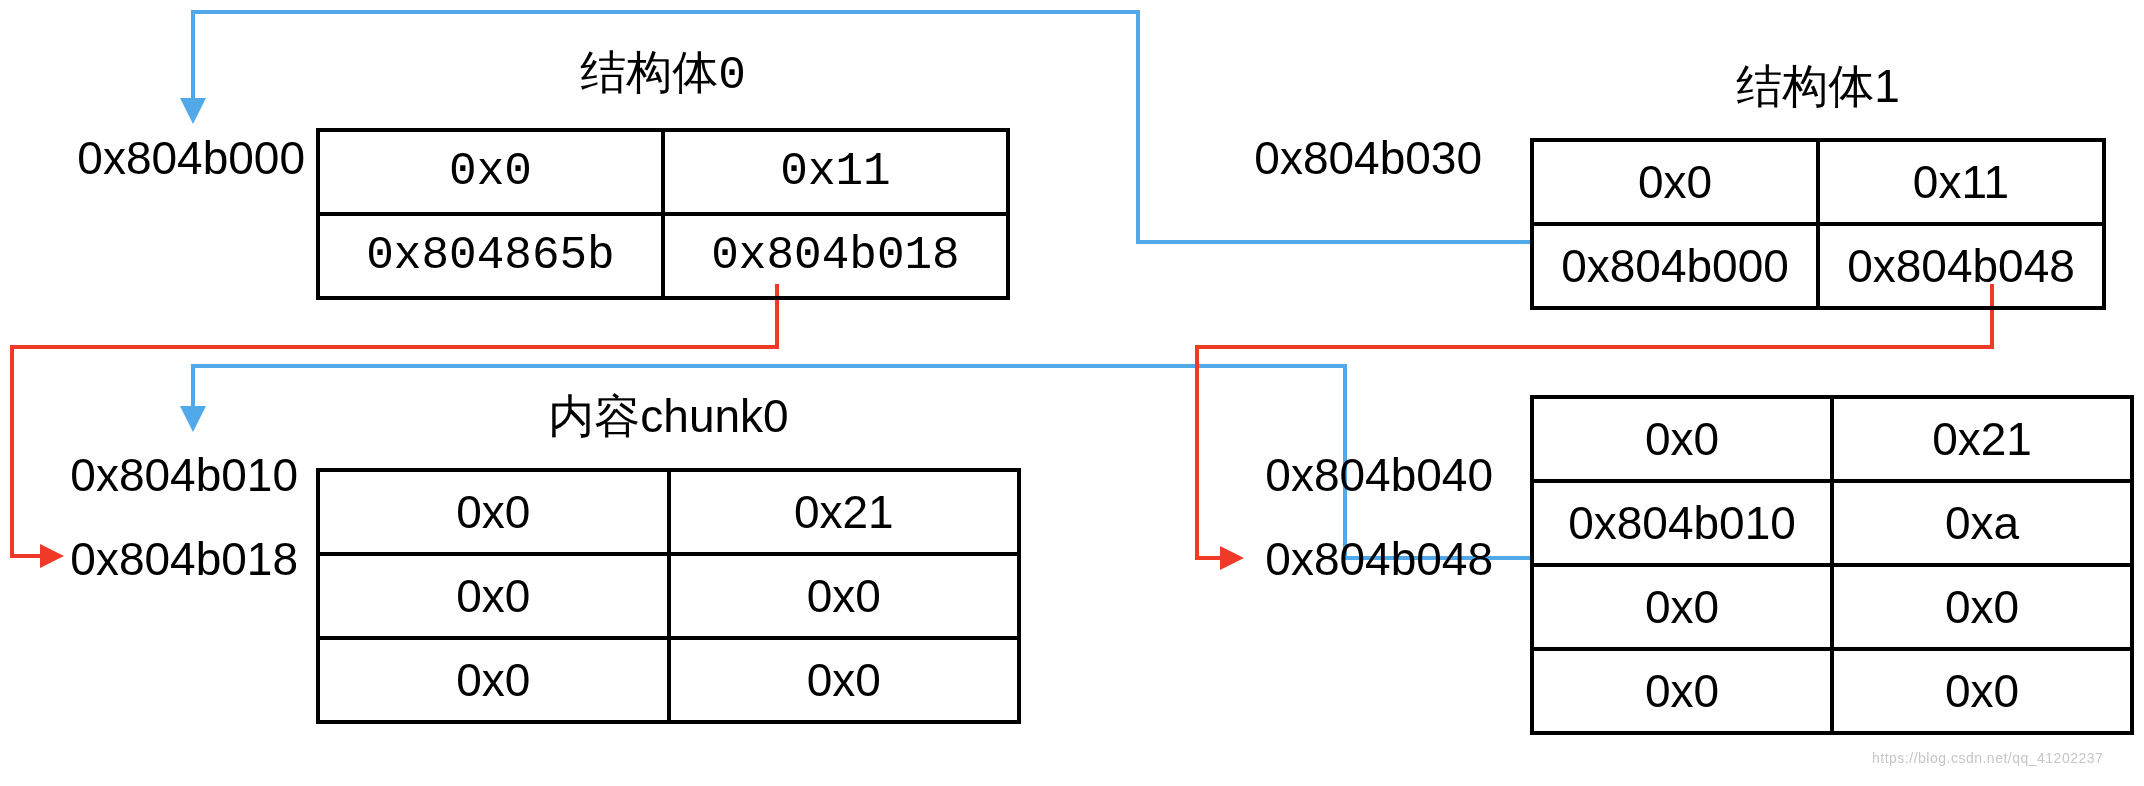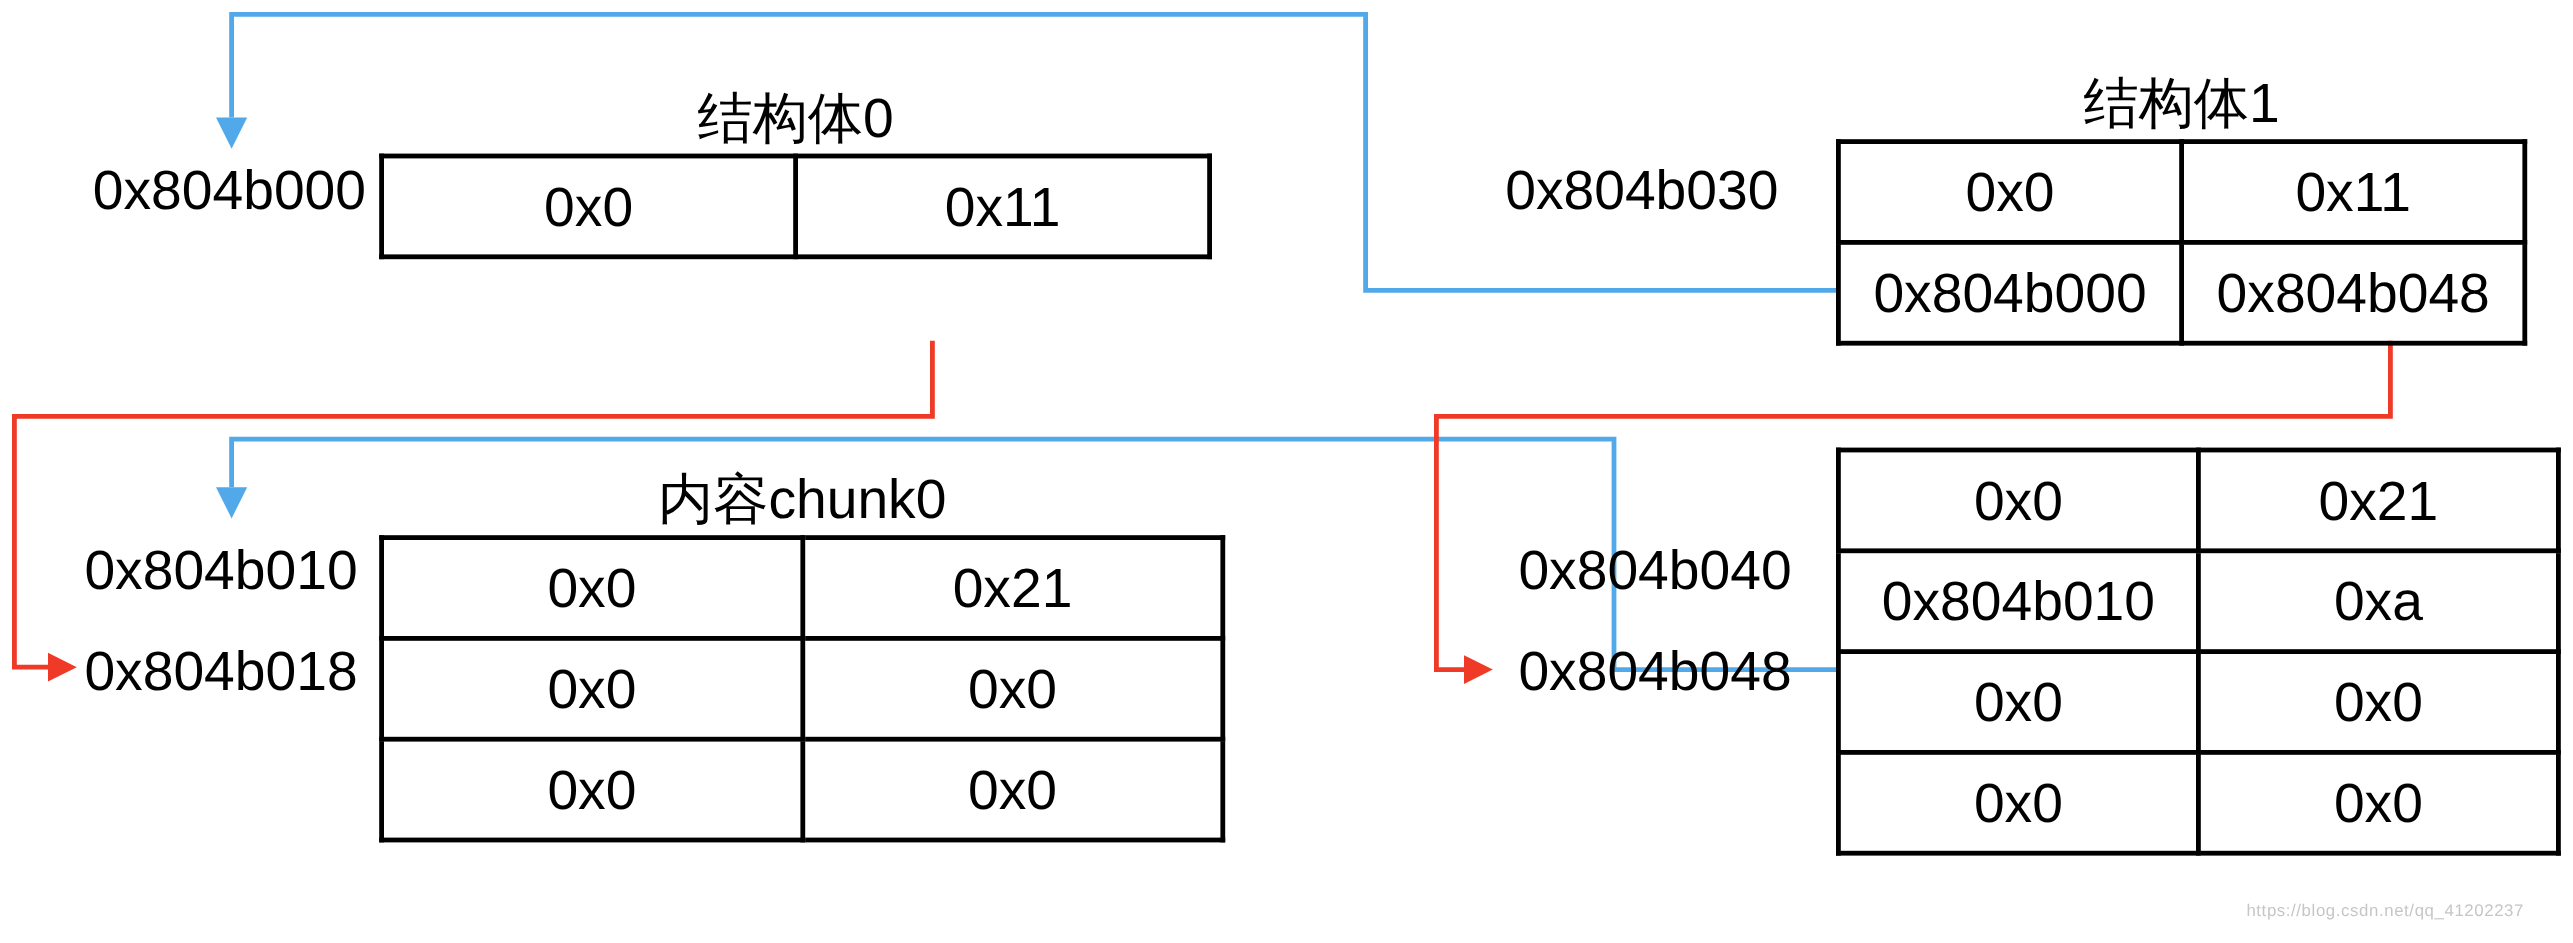--- a/index.html
+++ b/index.html
@@ -28,21 +28,21 @@
   .arrow-head.red{fill:var(--red);stroke:none;}
 
   .block{position:absolute;z-index:2;}
   .tbl-title{
     height:60px;line-height:60px;
     text-align:center;font-size:46px;
     white-space:nowrap;
   }
   table.mem{
     border-collapse:collapse;table-layout:fixed;
-    width:100%;background:transparent;
+    width:100%;background:transparent;margin-top:22px;
   }
   table.mem td{
     border:4px solid var(--border);
     width:50%;height:84px;
     text-align:center;vertical-align:middle;
     font-size:46px;white-space:nowrap;
     padding:0;
   }
   .addr{
     position:absolute;z-index:2;
@@ -69,27 +69,31 @@
   <path class="arrow-line blue" d="M 1530 558 H 1345 V 366 H 193 V 406"></path>
   <polygon class="arrow-head blue" points="180,406 206,406 193,432"></polygon>
 
   <path class="arrow-line red" d="M 777 284 V 347 H 12 V 556 H 40"></path>
   <polygon class="arrow-head red" points="40,544 40,568 64,556"></polygon>
 
   <path class="arrow-line red" d="M 1992 284 V 347 H 1197 V 558 H 1220"></path>
   <polygon class="arrow-head red" points="1220,546 1220,570 1244,558"></polygon>
 </svg>
 
-<div class="block" style="left:316px;top:68px;width:694px;">
+<div class="block" style="left:316px;top:46px;width:694px;font-family:Liberation Mono, monospace;">
   <div class="tbl-title">结构体0</div>
   <table class="mem">
     <tbody>
         <tr>
       <td>0x0</td>
       <td>0x11</td>
+    </tr>
+    <tr>
+      <td>0x804865b</td>
+      <td>0x804b018</td>
     </tr>
   </tbody>
     </table>
 </div>
 
 <div class="block" style="left:1530px;top:56px;width:576px;">
   <div class="tbl-title">结构体1</div>
   <table class="mem">
     <tbody>
         <tr>

